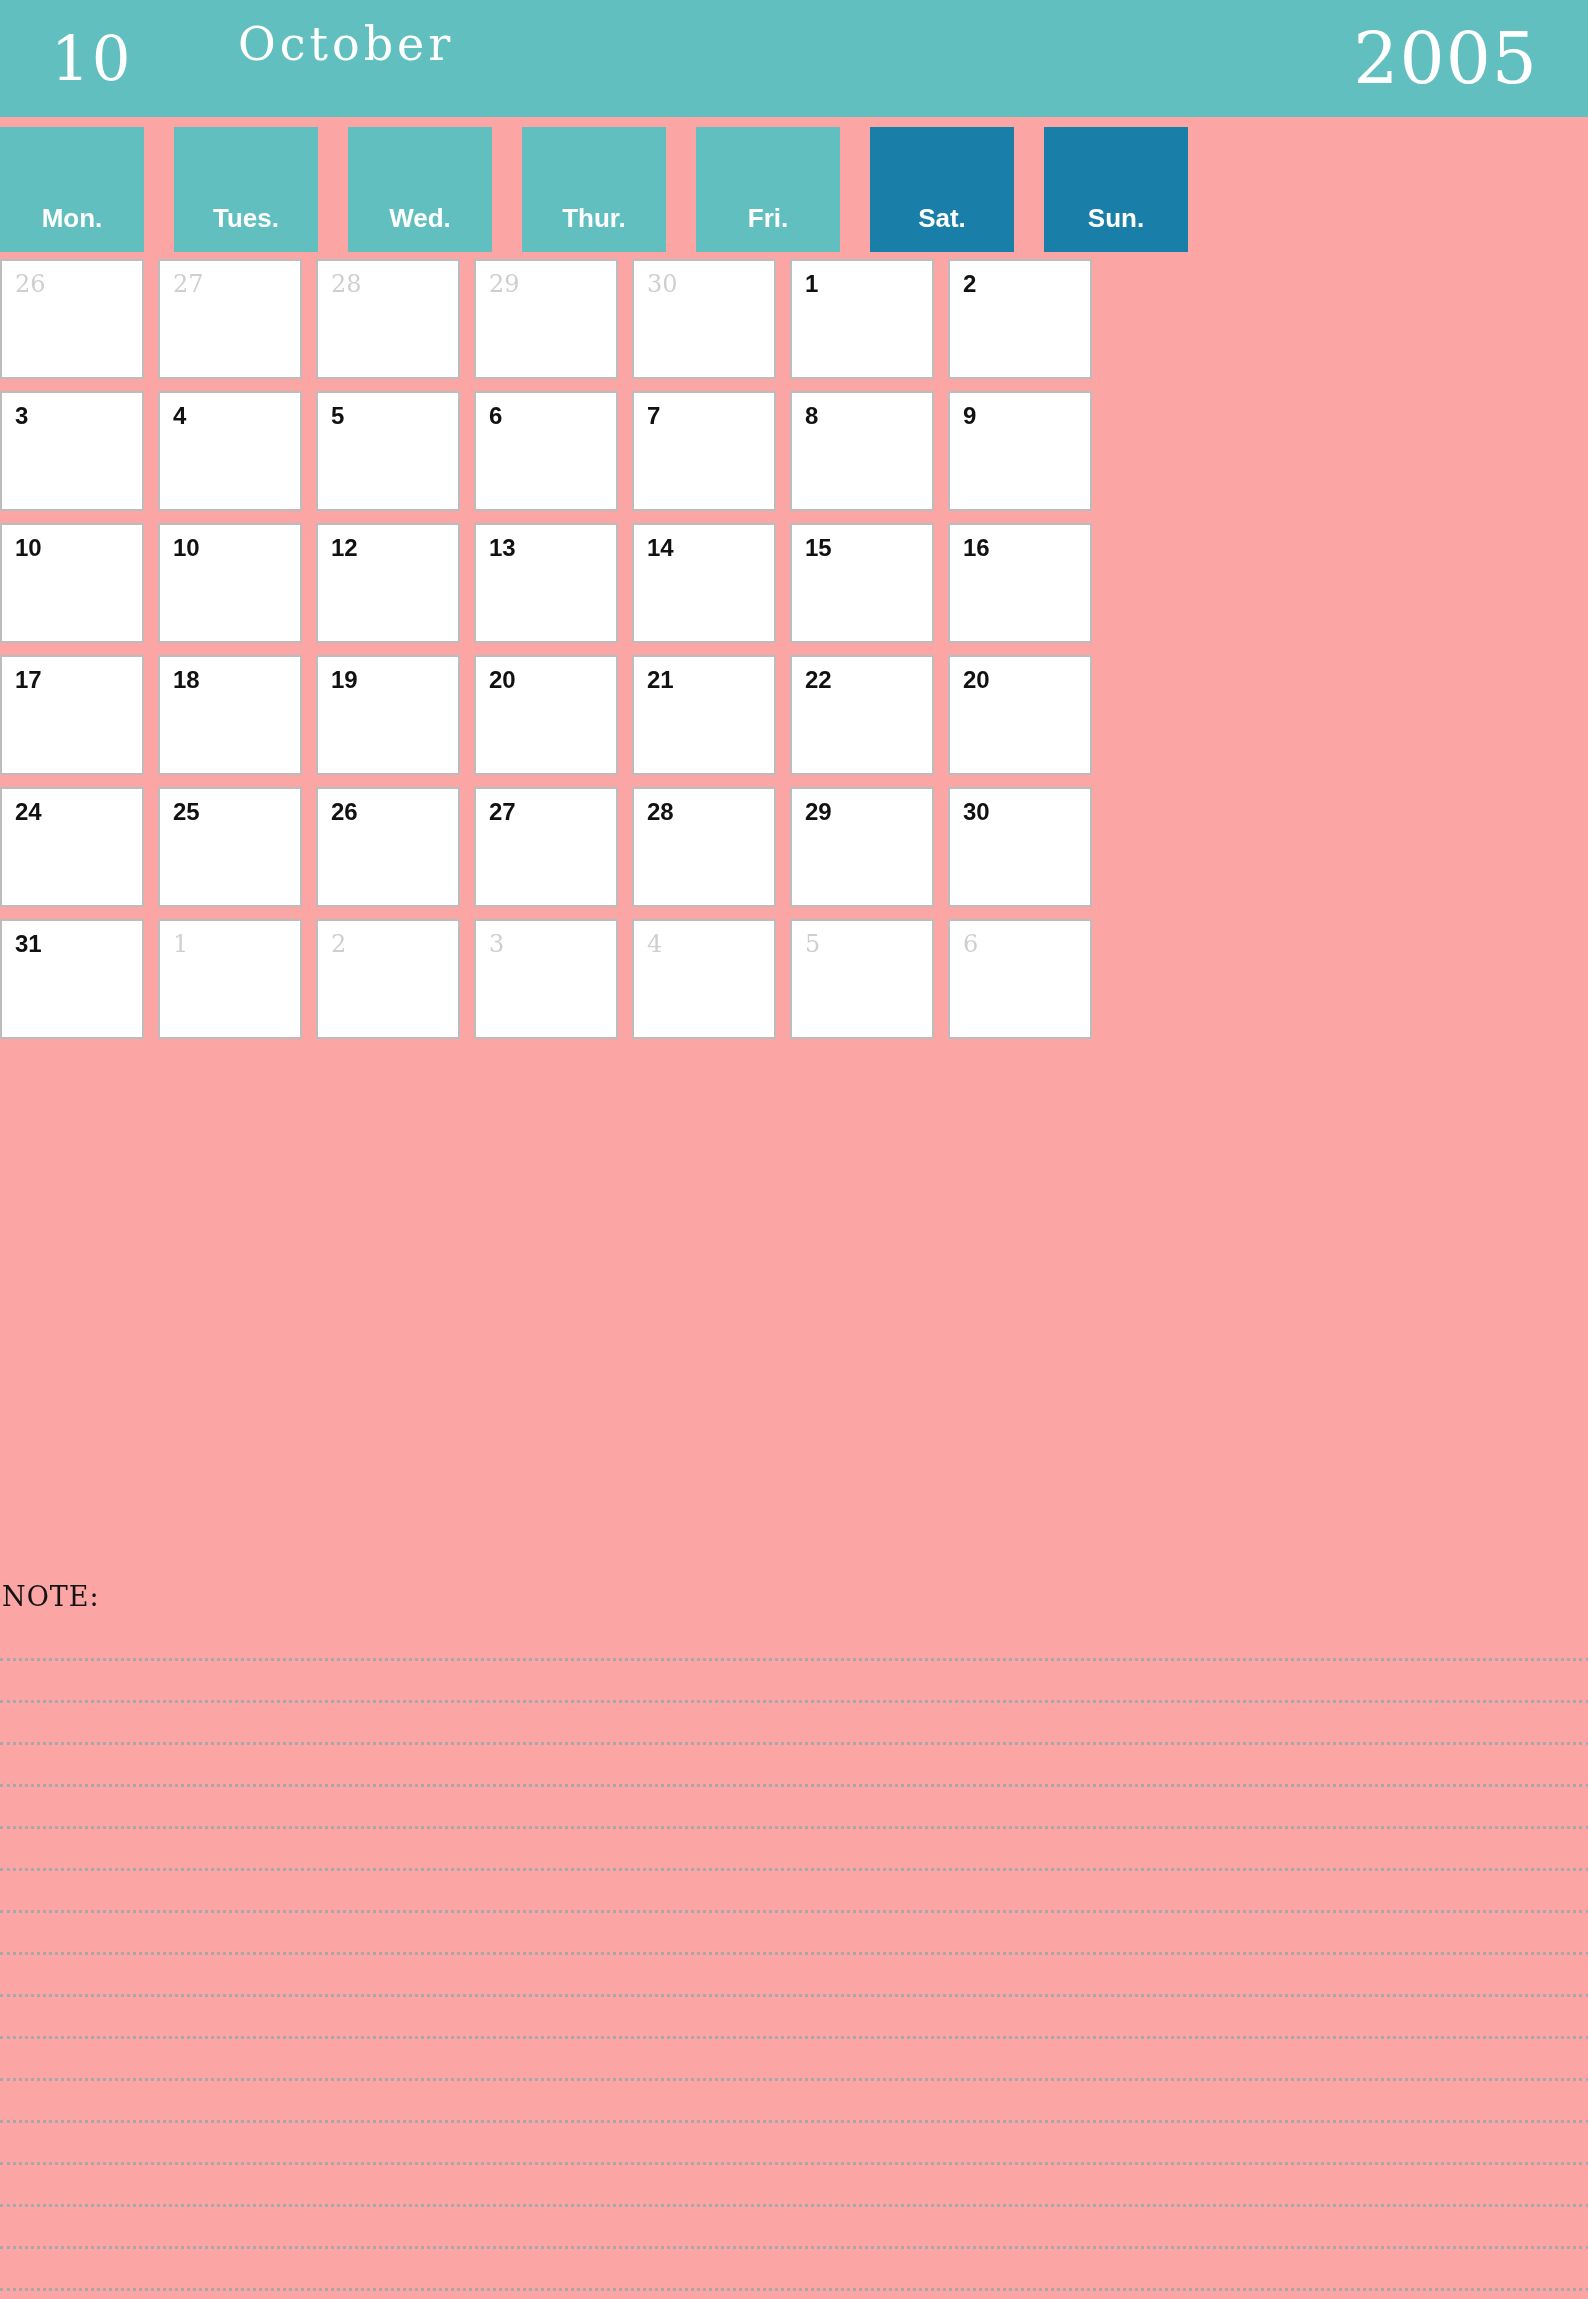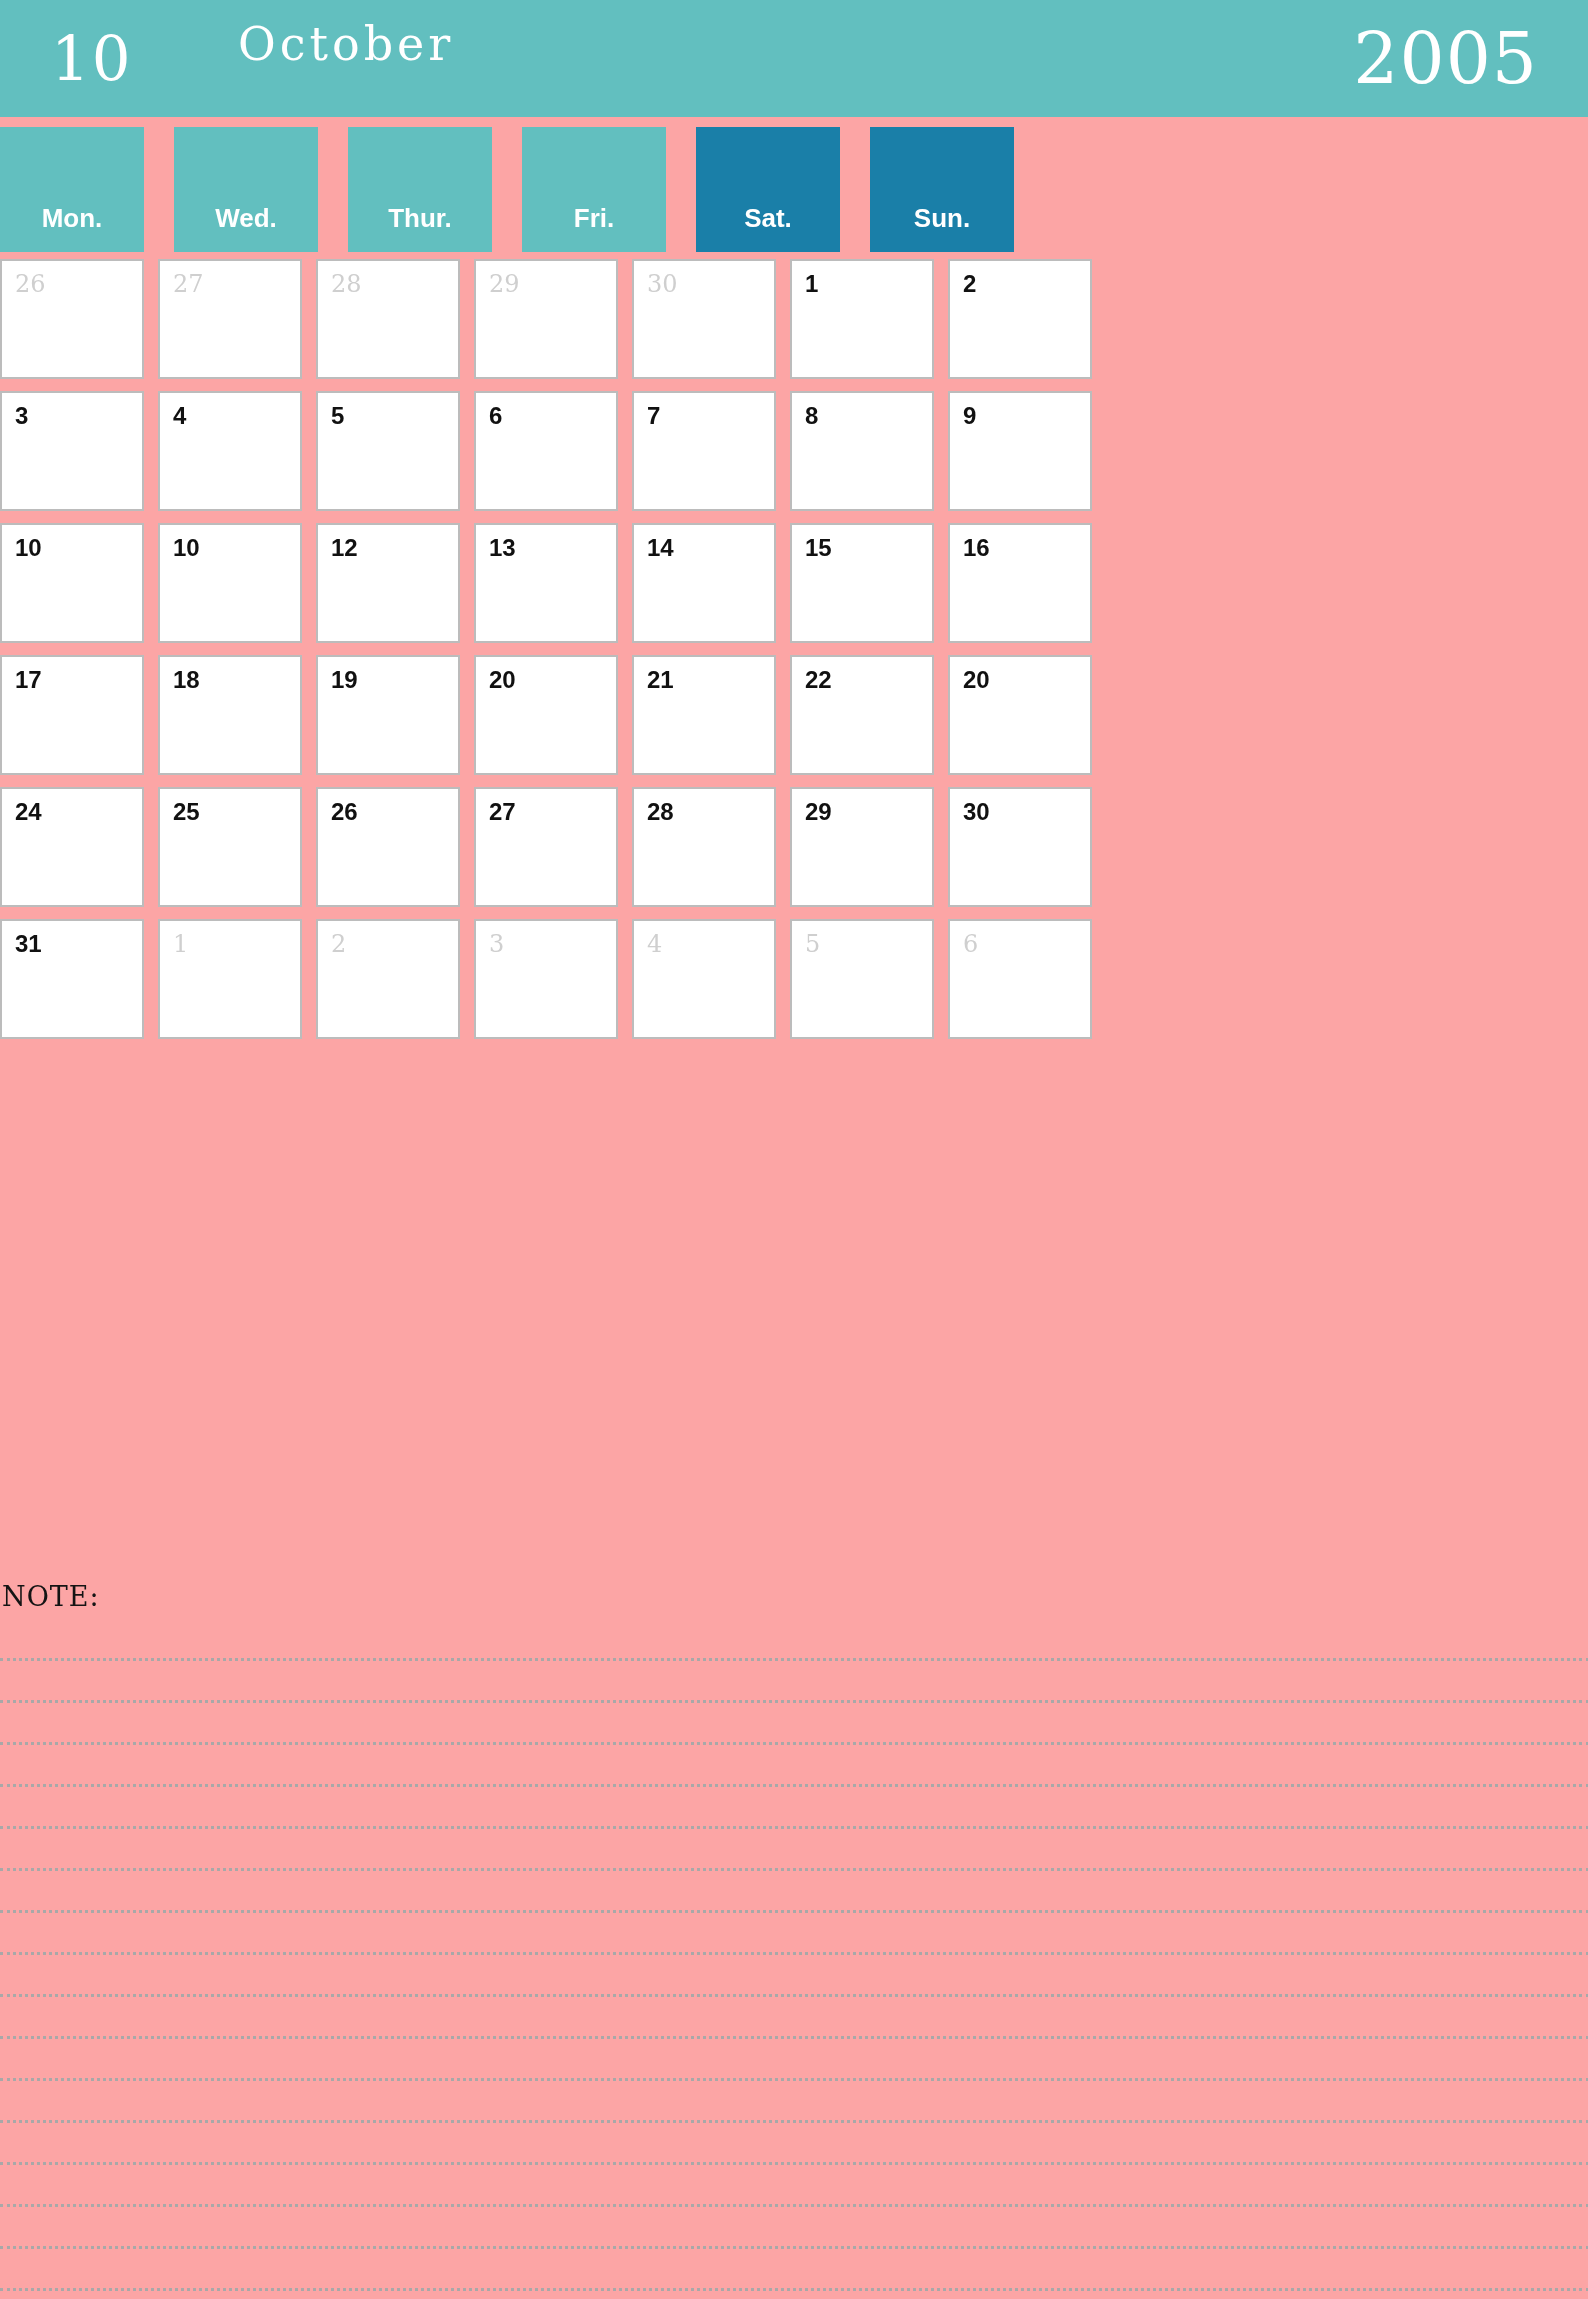--- a/index.html
+++ b/index.html
@@ -187,20 +187,23 @@
     <div class="title-month-name">October</div>
     <div class="title-year">2005</div>
   </div>
 
   <div class="cal-grid">
     <div class="cal-row dow-row" id="dow-row">
         <div class="cal-cell dow-cell">
           <div class="dow-label">Mon.</div>
         </div>
         <div class="cal-cell dow-cell">
+          <div class="dow-label">Tues.</div>
+        </div>
+        <div class="cal-cell dow-cell">
           <div class="dow-label">Wed.</div>
         </div>
         <div class="cal-cell dow-cell">
           <div class="dow-label">Thur.</div>
         </div>
         <div class="cal-cell dow-cell">
           <div class="dow-label">Fri.</div>
         </div>
         <div class="cal-cell dow-cell weekend">
           <div class="dow-label">Sat.</div>

